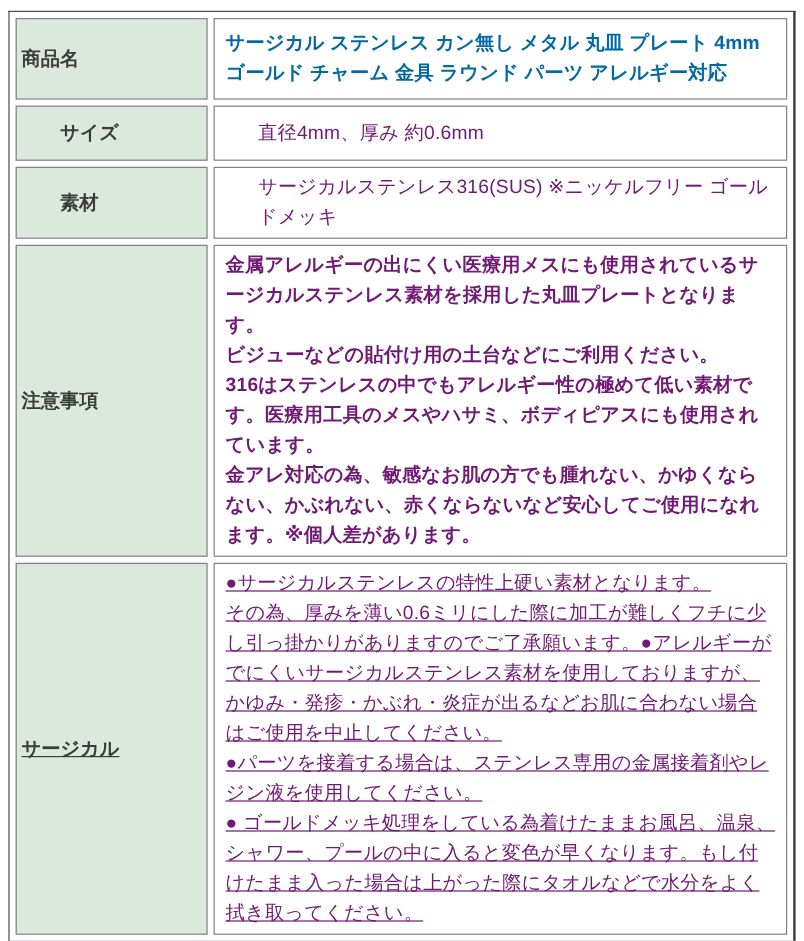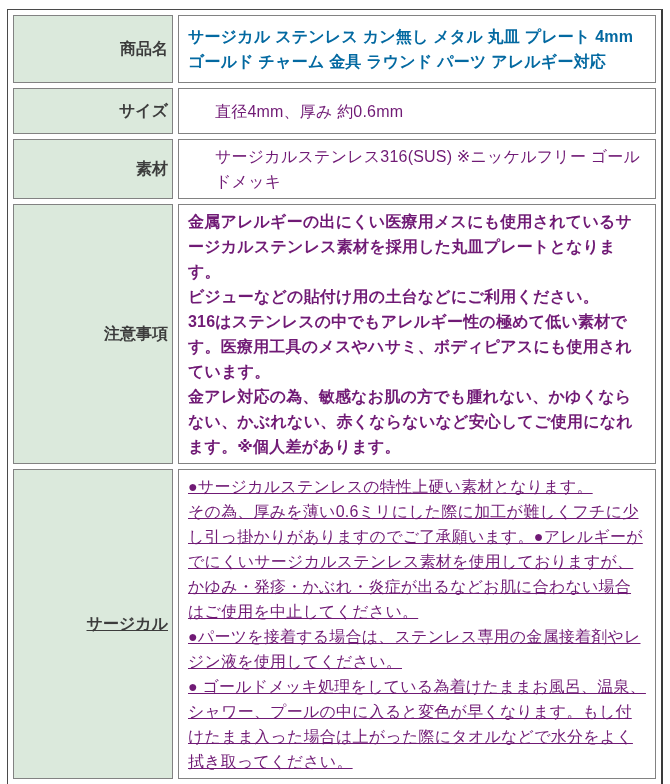--- a/index.html
+++ b/index.html
@@ -27,21 +27,21 @@
     border-bottom: 4px solid #161616;
   }
   th.lbl {
     width: 118px;
     min-width: 118px;
     background: #dbe9dc;
     border: 1px solid #828282;
     font-size: 16px;
     font-weight: bold;
     color: #3c3c3c;
-    text-align: right;
+    text-align: left;
     vertical-align: middle;
     padding: 2px 4px;
   }
   td.val {
     border: 1px solid #828282;
     background: #ffffff;
     font-size: 16px;
     color: #701a75;
     line-height: 25px;
     padding: 4px 9px;

